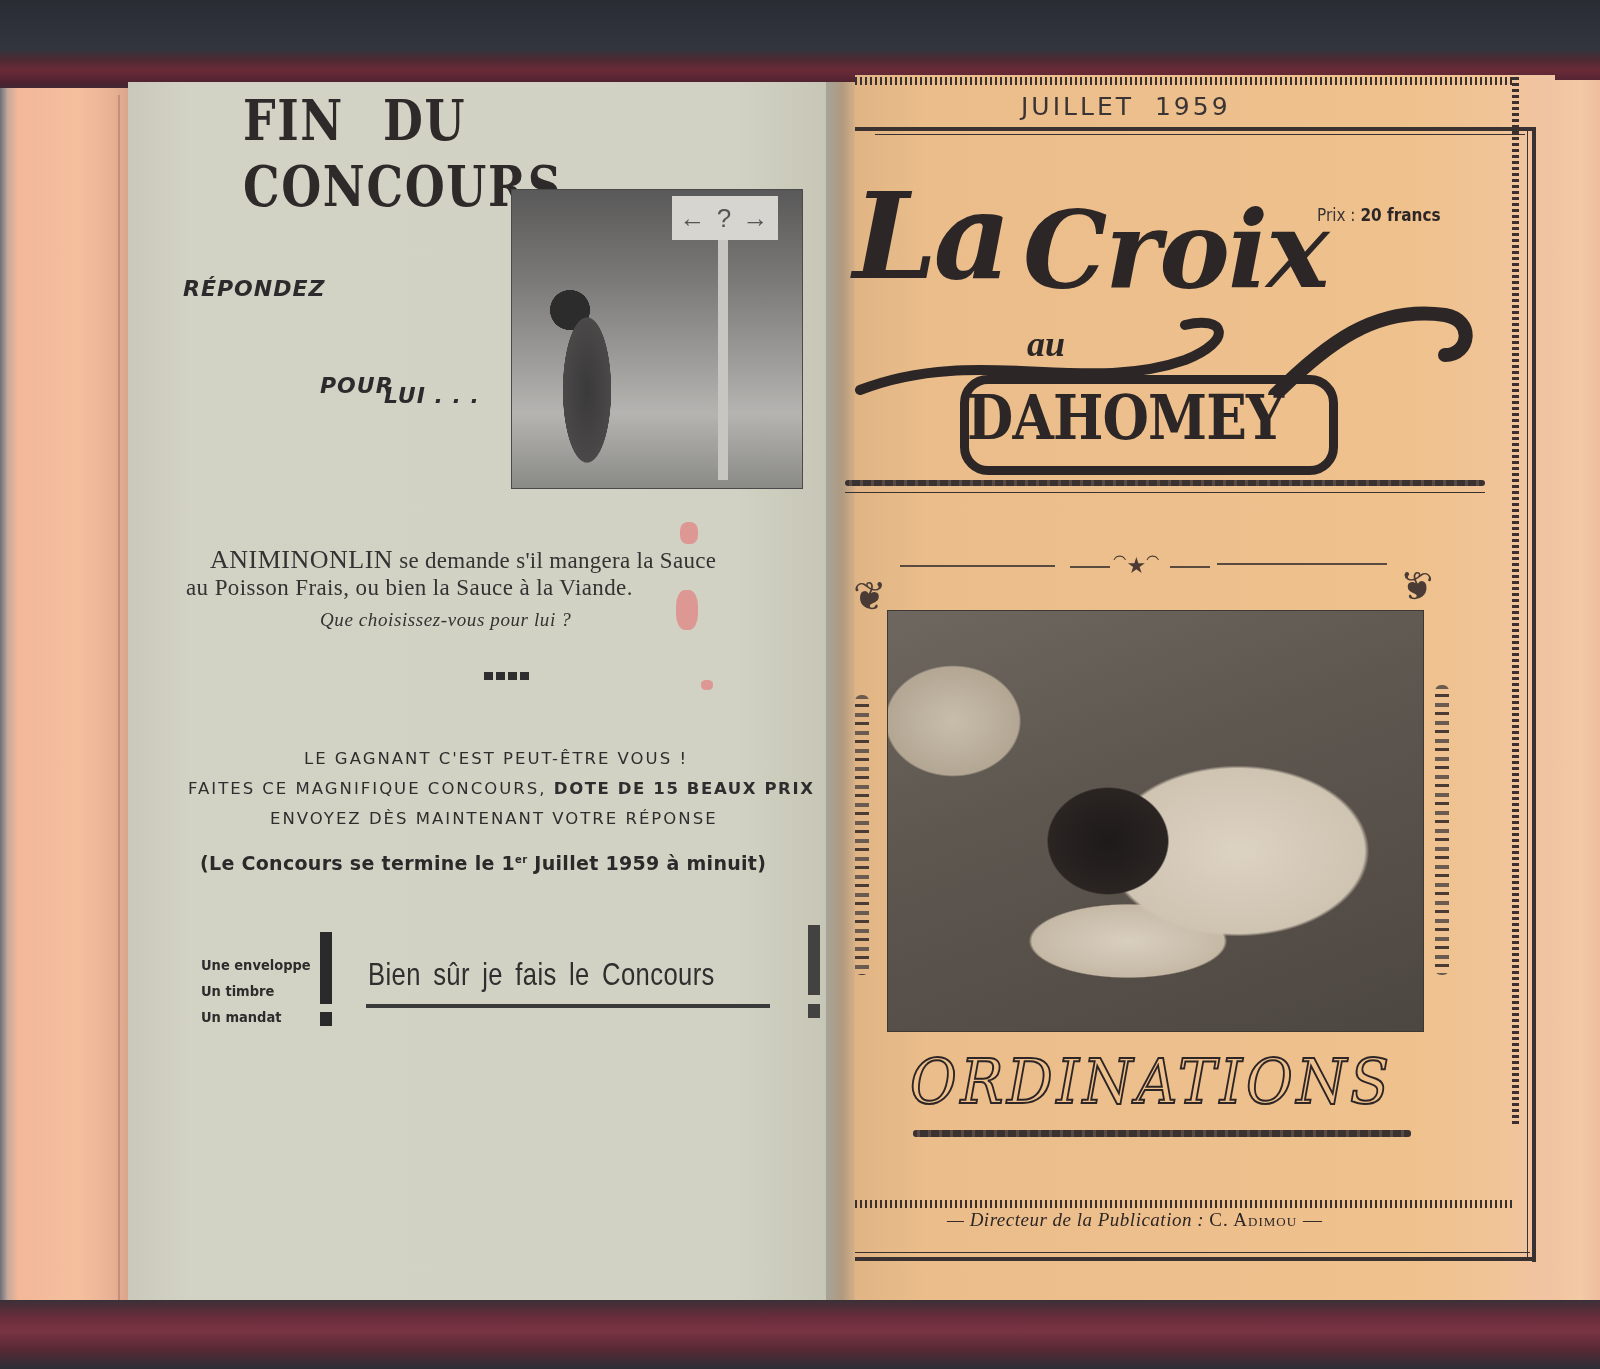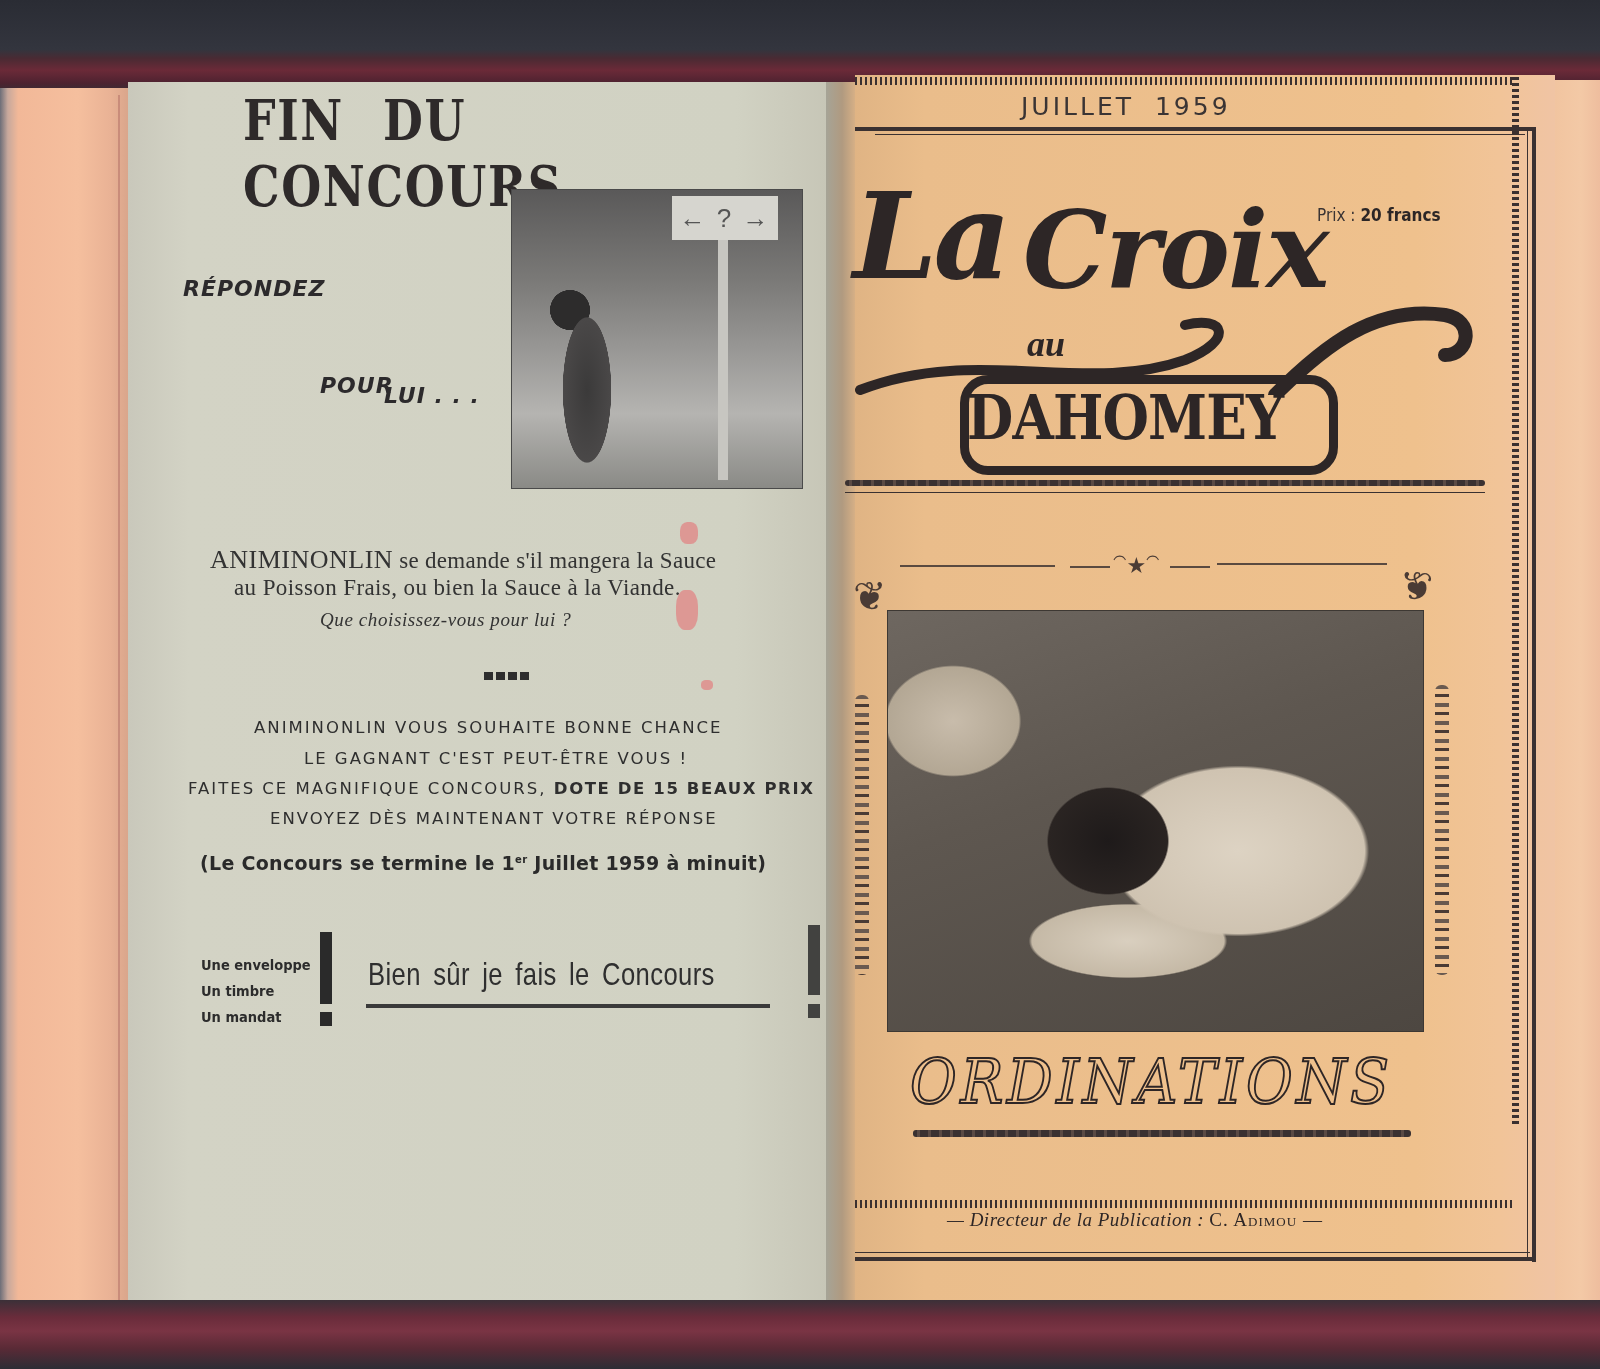--- a/index.html
+++ b/index.html
@@ -46,21 +46,21 @@
   .photo-left .sign {
     position:absolute; left:160px; top:6px; width:106px; height:44px; background:#d6d5cf;
     font-size:26px; color:#555; text-align:center; line-height:44px; letter-spacing:2px;
   }
   .photo-left .pole { position:absolute; left:206px; top:50px; width:10px; height:240px; background:#c7c6c1; }
   .para {
     position:absolute; font-family:"Liberation Serif", serif; color:#333;
   }
   .p1 { left:82px; top:463px; font-size:23px; width:640px; white-space:nowrap; letter-spacing:0.3px; }
   .p1 .caps { font-size:26px; letter-spacing:0.5px; }
-  .p2 { left:58px; top:493px; font-size:23px; white-space:nowrap; letter-spacing:0.4px;margin-left:48px; }
+  .p2 { left:58px; top:493px; font-size:23px; white-space:nowrap; letter-spacing:0.4px; }
   .p3 { left:192px; top:527px; font-size:19px; font-style:italic; white-space:nowrap; letter-spacing:0.6px; }
   .dots { position:absolute; left:356px; top:590px; width:48px; height:8px;
     background:repeating-linear-gradient(90deg,#2e2e2e 0 9px,transparent 9px 12px); }
   .caps-line { position:absolute; font-family:"DejaVu Sans", sans-serif; font-size:16.5px; color:#2e2e2e; letter-spacing:2px; white-space:nowrap; }
   .caps-line b { font-weight:bold; letter-spacing:1.6px; }
   .deadline { position:absolute; left:72px; top:770px; font-family:"DejaVu Sans", sans-serif; font-weight:bold; font-size:19px; color:#2a2a2a; white-space:nowrap; letter-spacing:0.3px; }
   .deadline sup { font-size:10px; }
   .small-list { position:absolute; left:60px; top:870px; font-family:"DejaVu Sans Condensed","DejaVu Sans", sans-serif; font-weight:bold; font-size:14.5px; color:#2c2c2c; line-height:26px;margin-left:13px; }
   .bang { position:absolute; width:12px; background:#2a2a2a; }
   .bang-dot { position:absolute; width:12px; height:14px; background:#2a2a2a; }
@@ -140,21 +140,20 @@
   </div>
 
   <div class="para p1">
     <span class="caps">ANIMINONLIN</span><span> se demande s'il mangera la Sauce</span>
   </div>
   <div class="para p2">au Poisson Frais, ou bien la Sauce à la Viande.</div>
   <div class="para p3">Que choisissez-vous pour lui ?</div>
 
   <div class="dots"></div>
 
-  <div class="caps-line" style="left:126px;top:636px;">ANIMINONLIN VOUS SOUHAITE BONNE CHANCE</div>
   <div class="caps-line" style="left:176px;top:667px;">LE GAGNANT C'EST PEUT-ÊTRE VOUS !</div>
   <div class="caps-line" style="left:60px;top:697px;">
     <span>FAITES CE MAGNIFIQUE CONCOURS,</span><b> DOTE DE 15 BEAUX PRIX</b>
   </div>
   <div class="caps-line" style="left:142px;top:727px;">ENVOYEZ DÈS MAINTENANT VOTRE RÉPONSE</div>
 
   <div class="deadline">
     <span>(Le Concours se termine le 1</span><sup>er</sup><span> Juillet 1959 à minuit)</span>
   </div>
 

